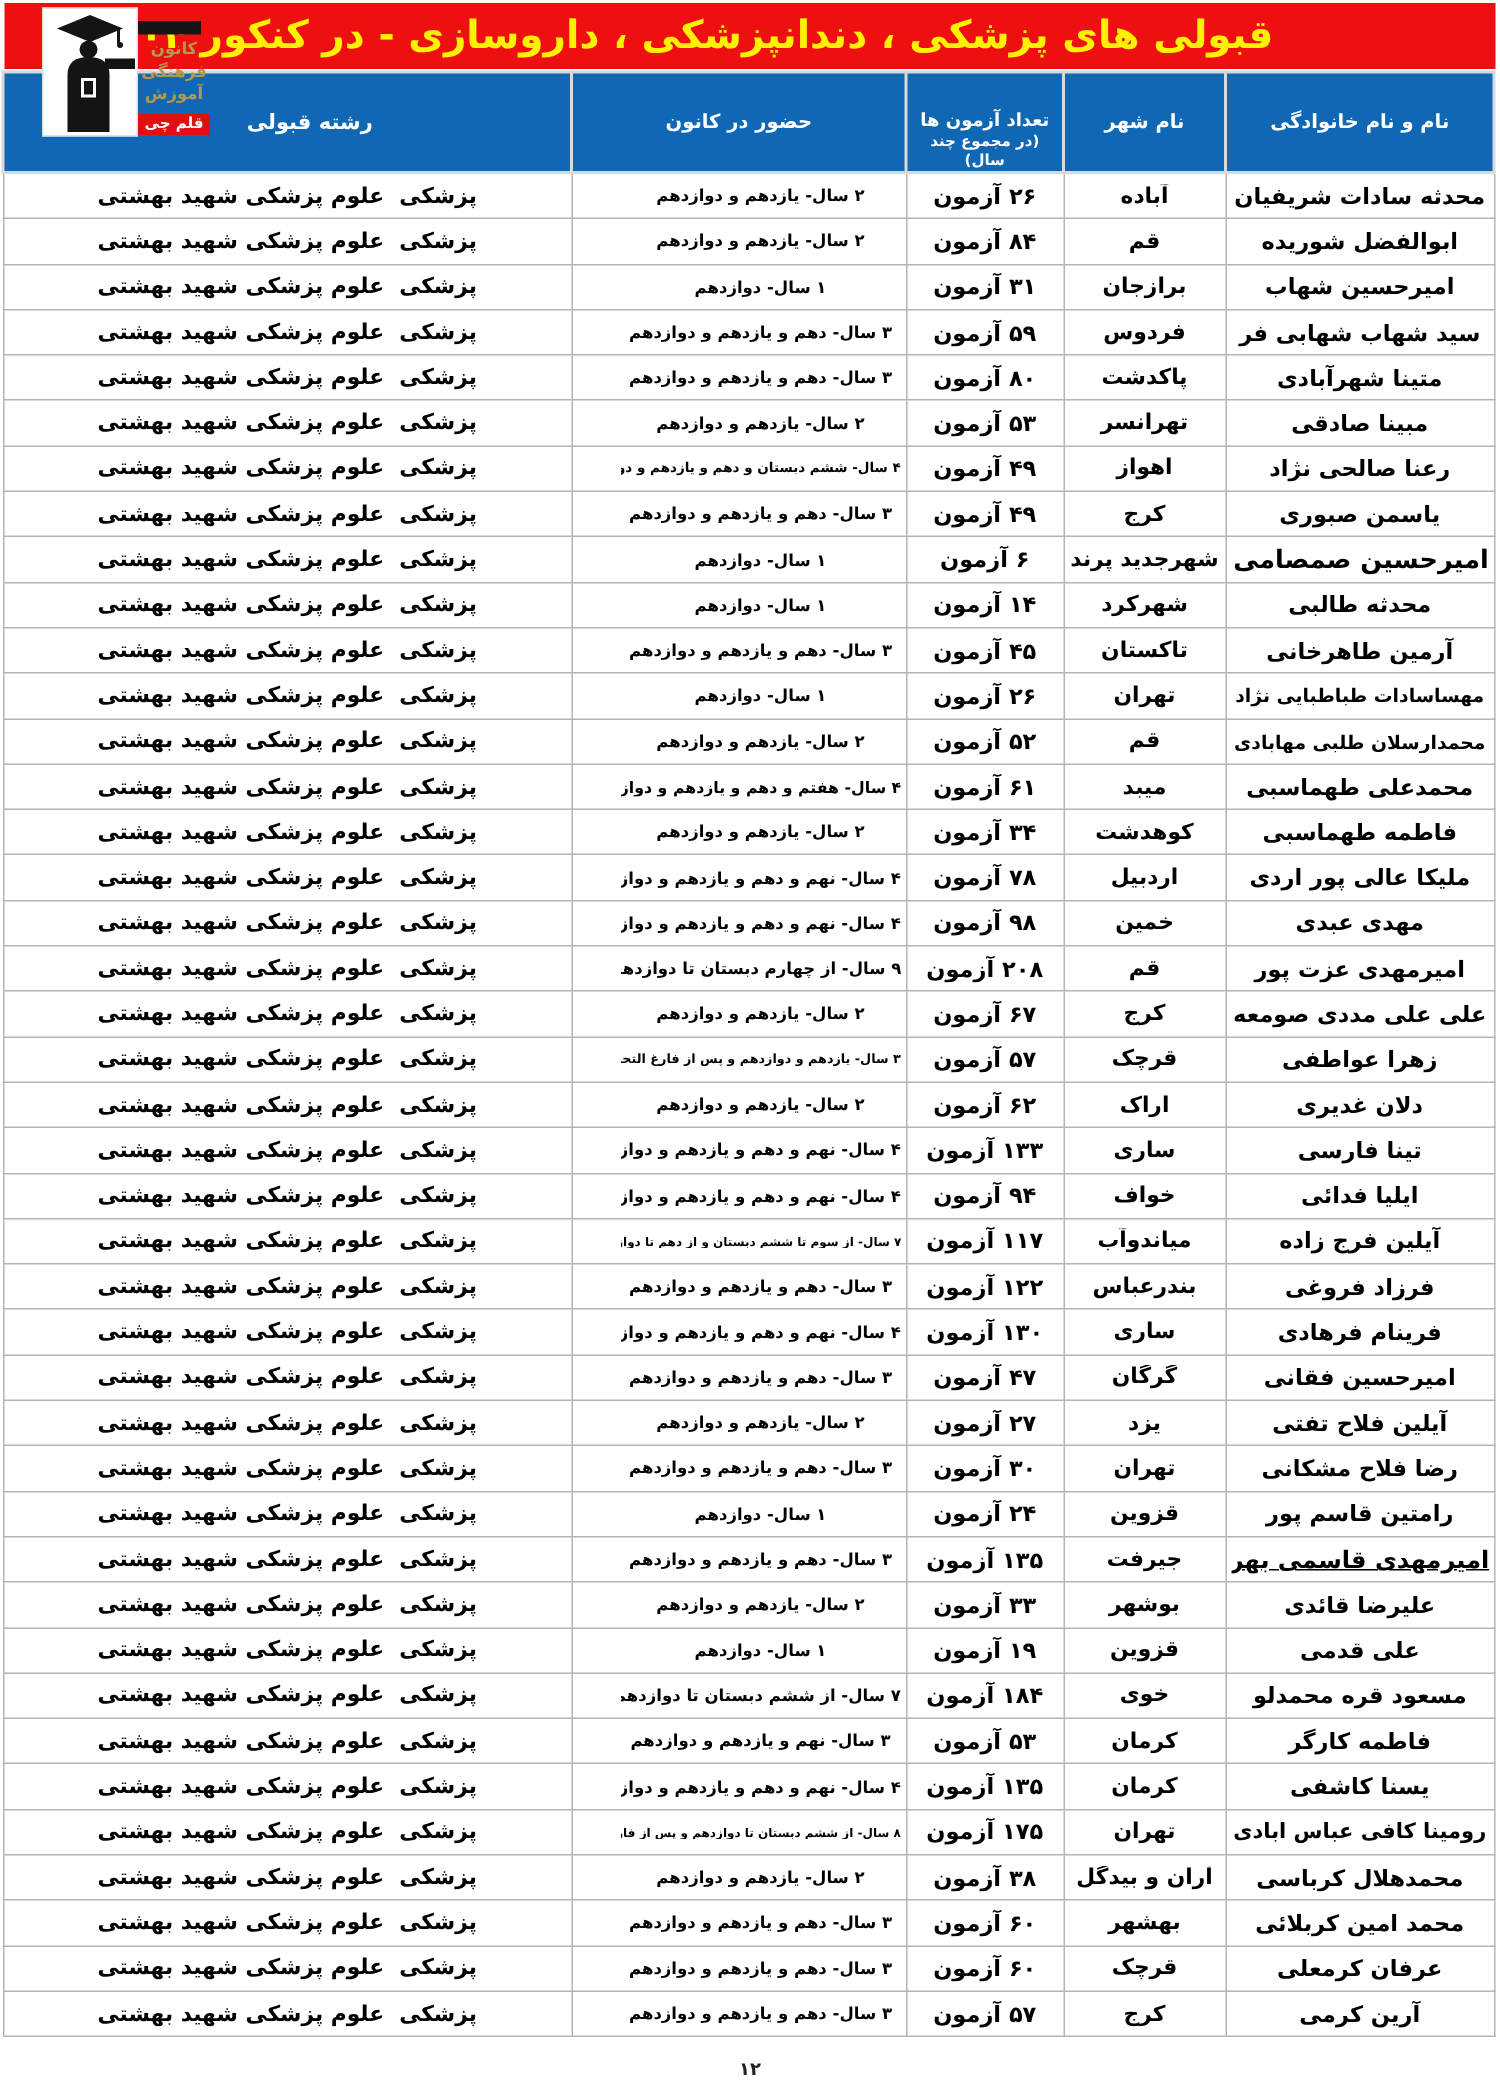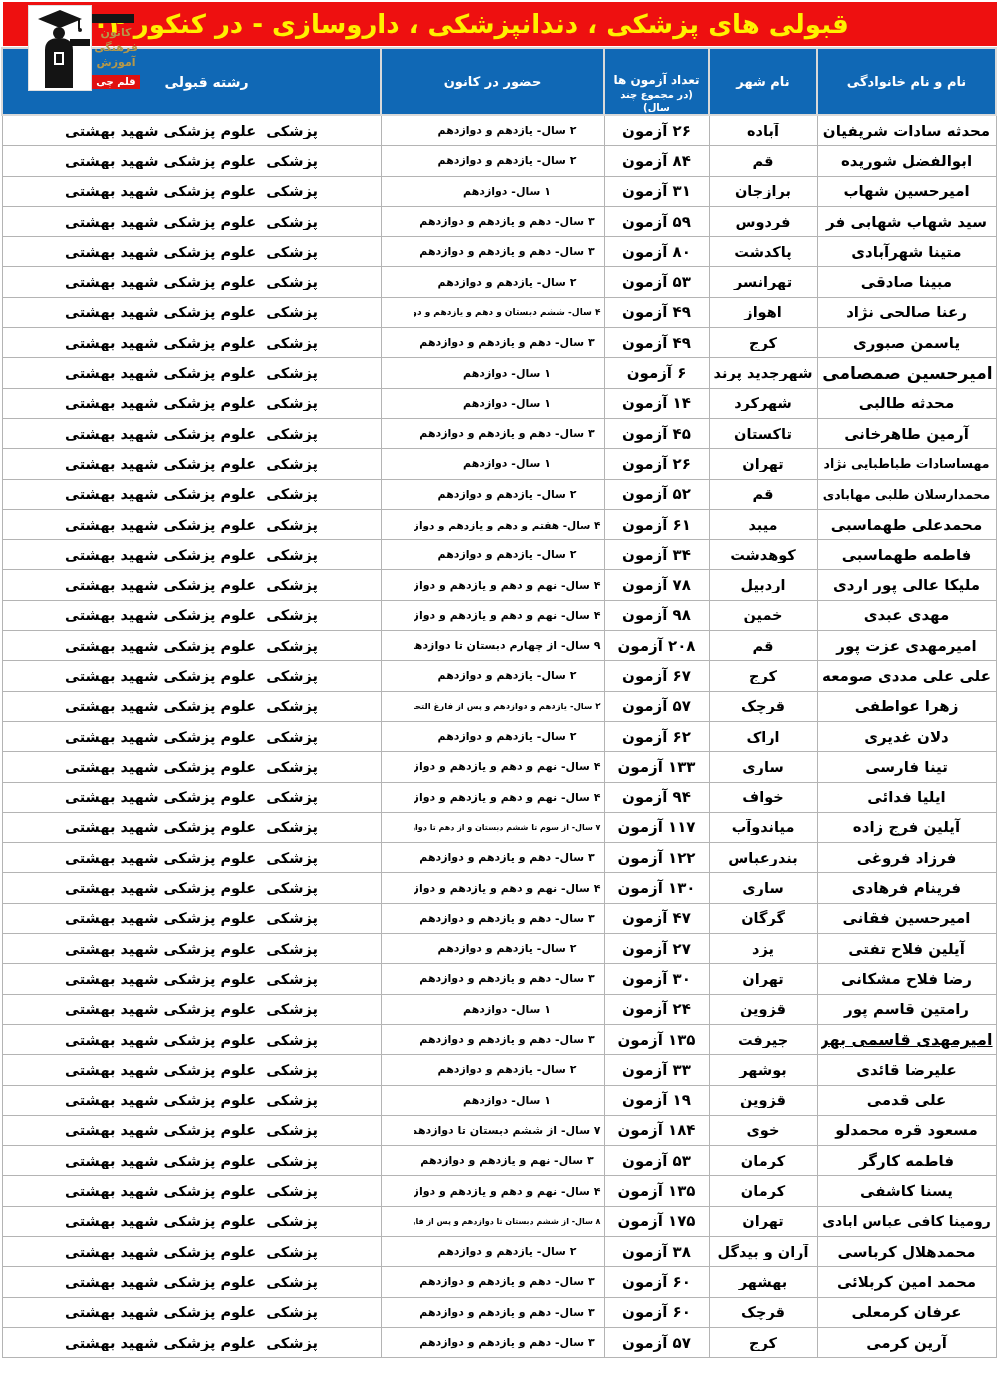--- a/index.html
+++ b/index.html
@@ -862,14 +862,15 @@
               <div class="fit">۳ سال- دهم و یازدهم و دوازدهم</div>
             </td>
       <td class="td-major">
               <div class="fit">پزشکی  علوم پزشکی شهید بهشتی</div>
             </td>
     </tr>
   </tbody>
     </table>
   </div>
 
+  <div class="page-number">۱۲</div>
 
 </div>
 
 </body></html>

